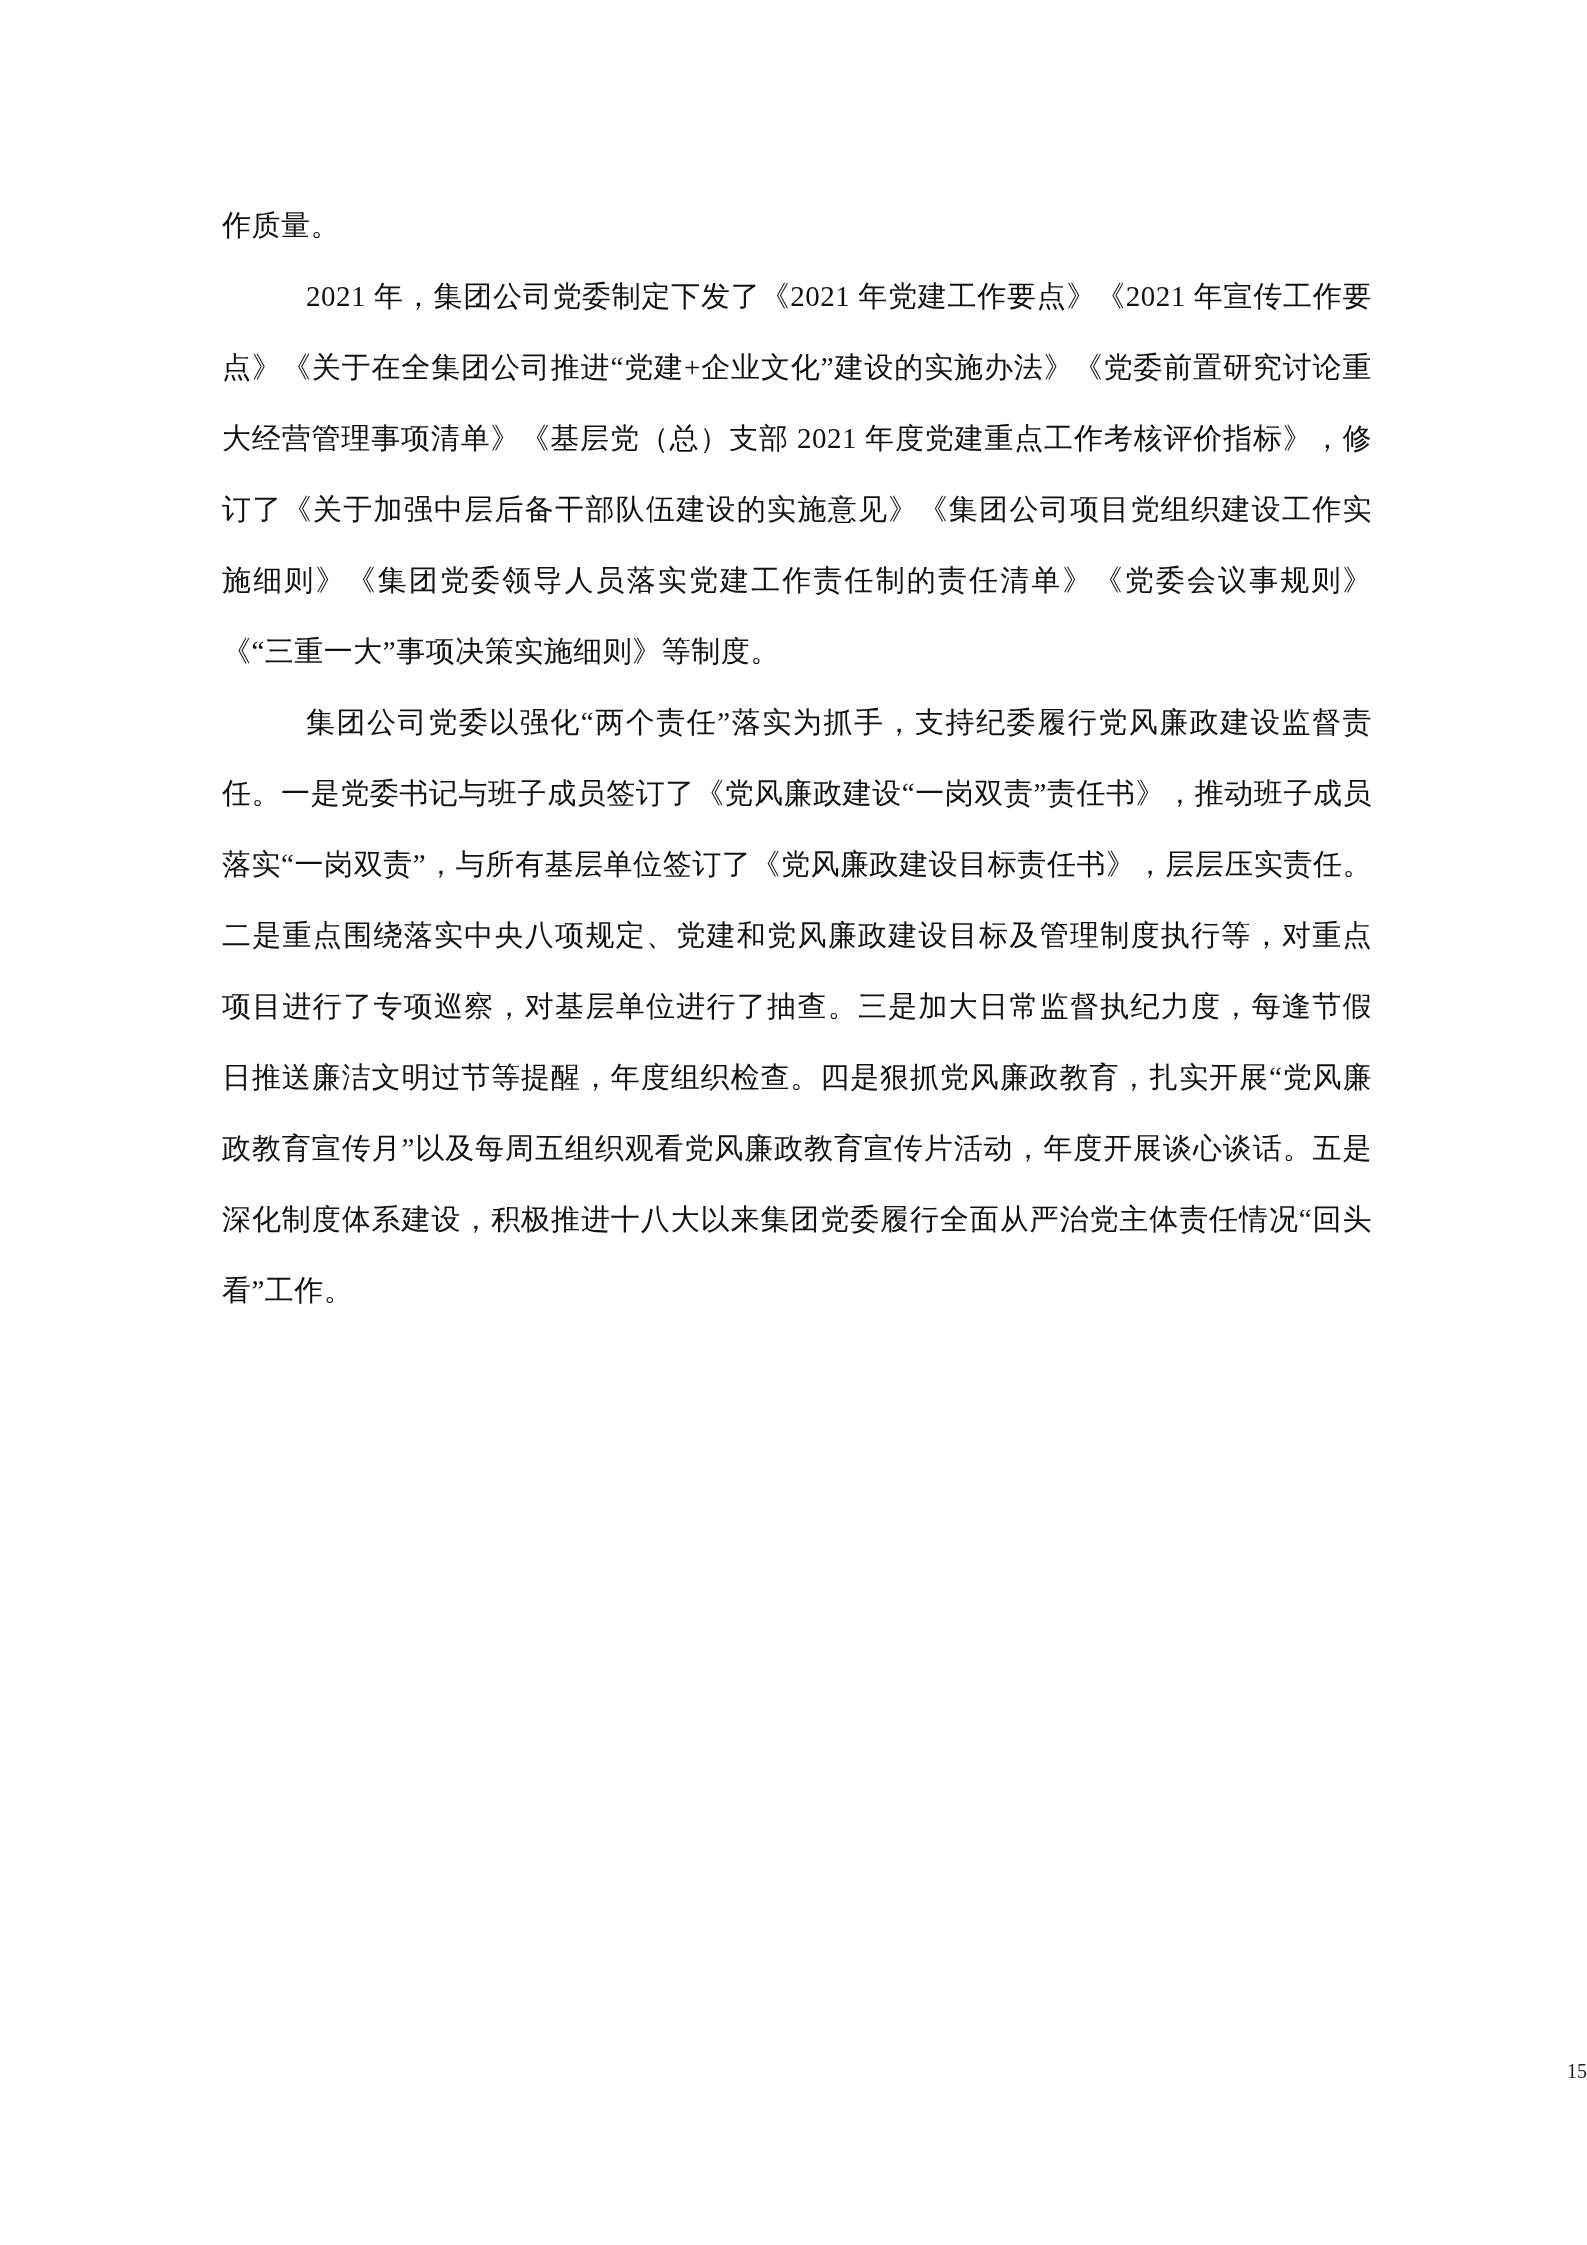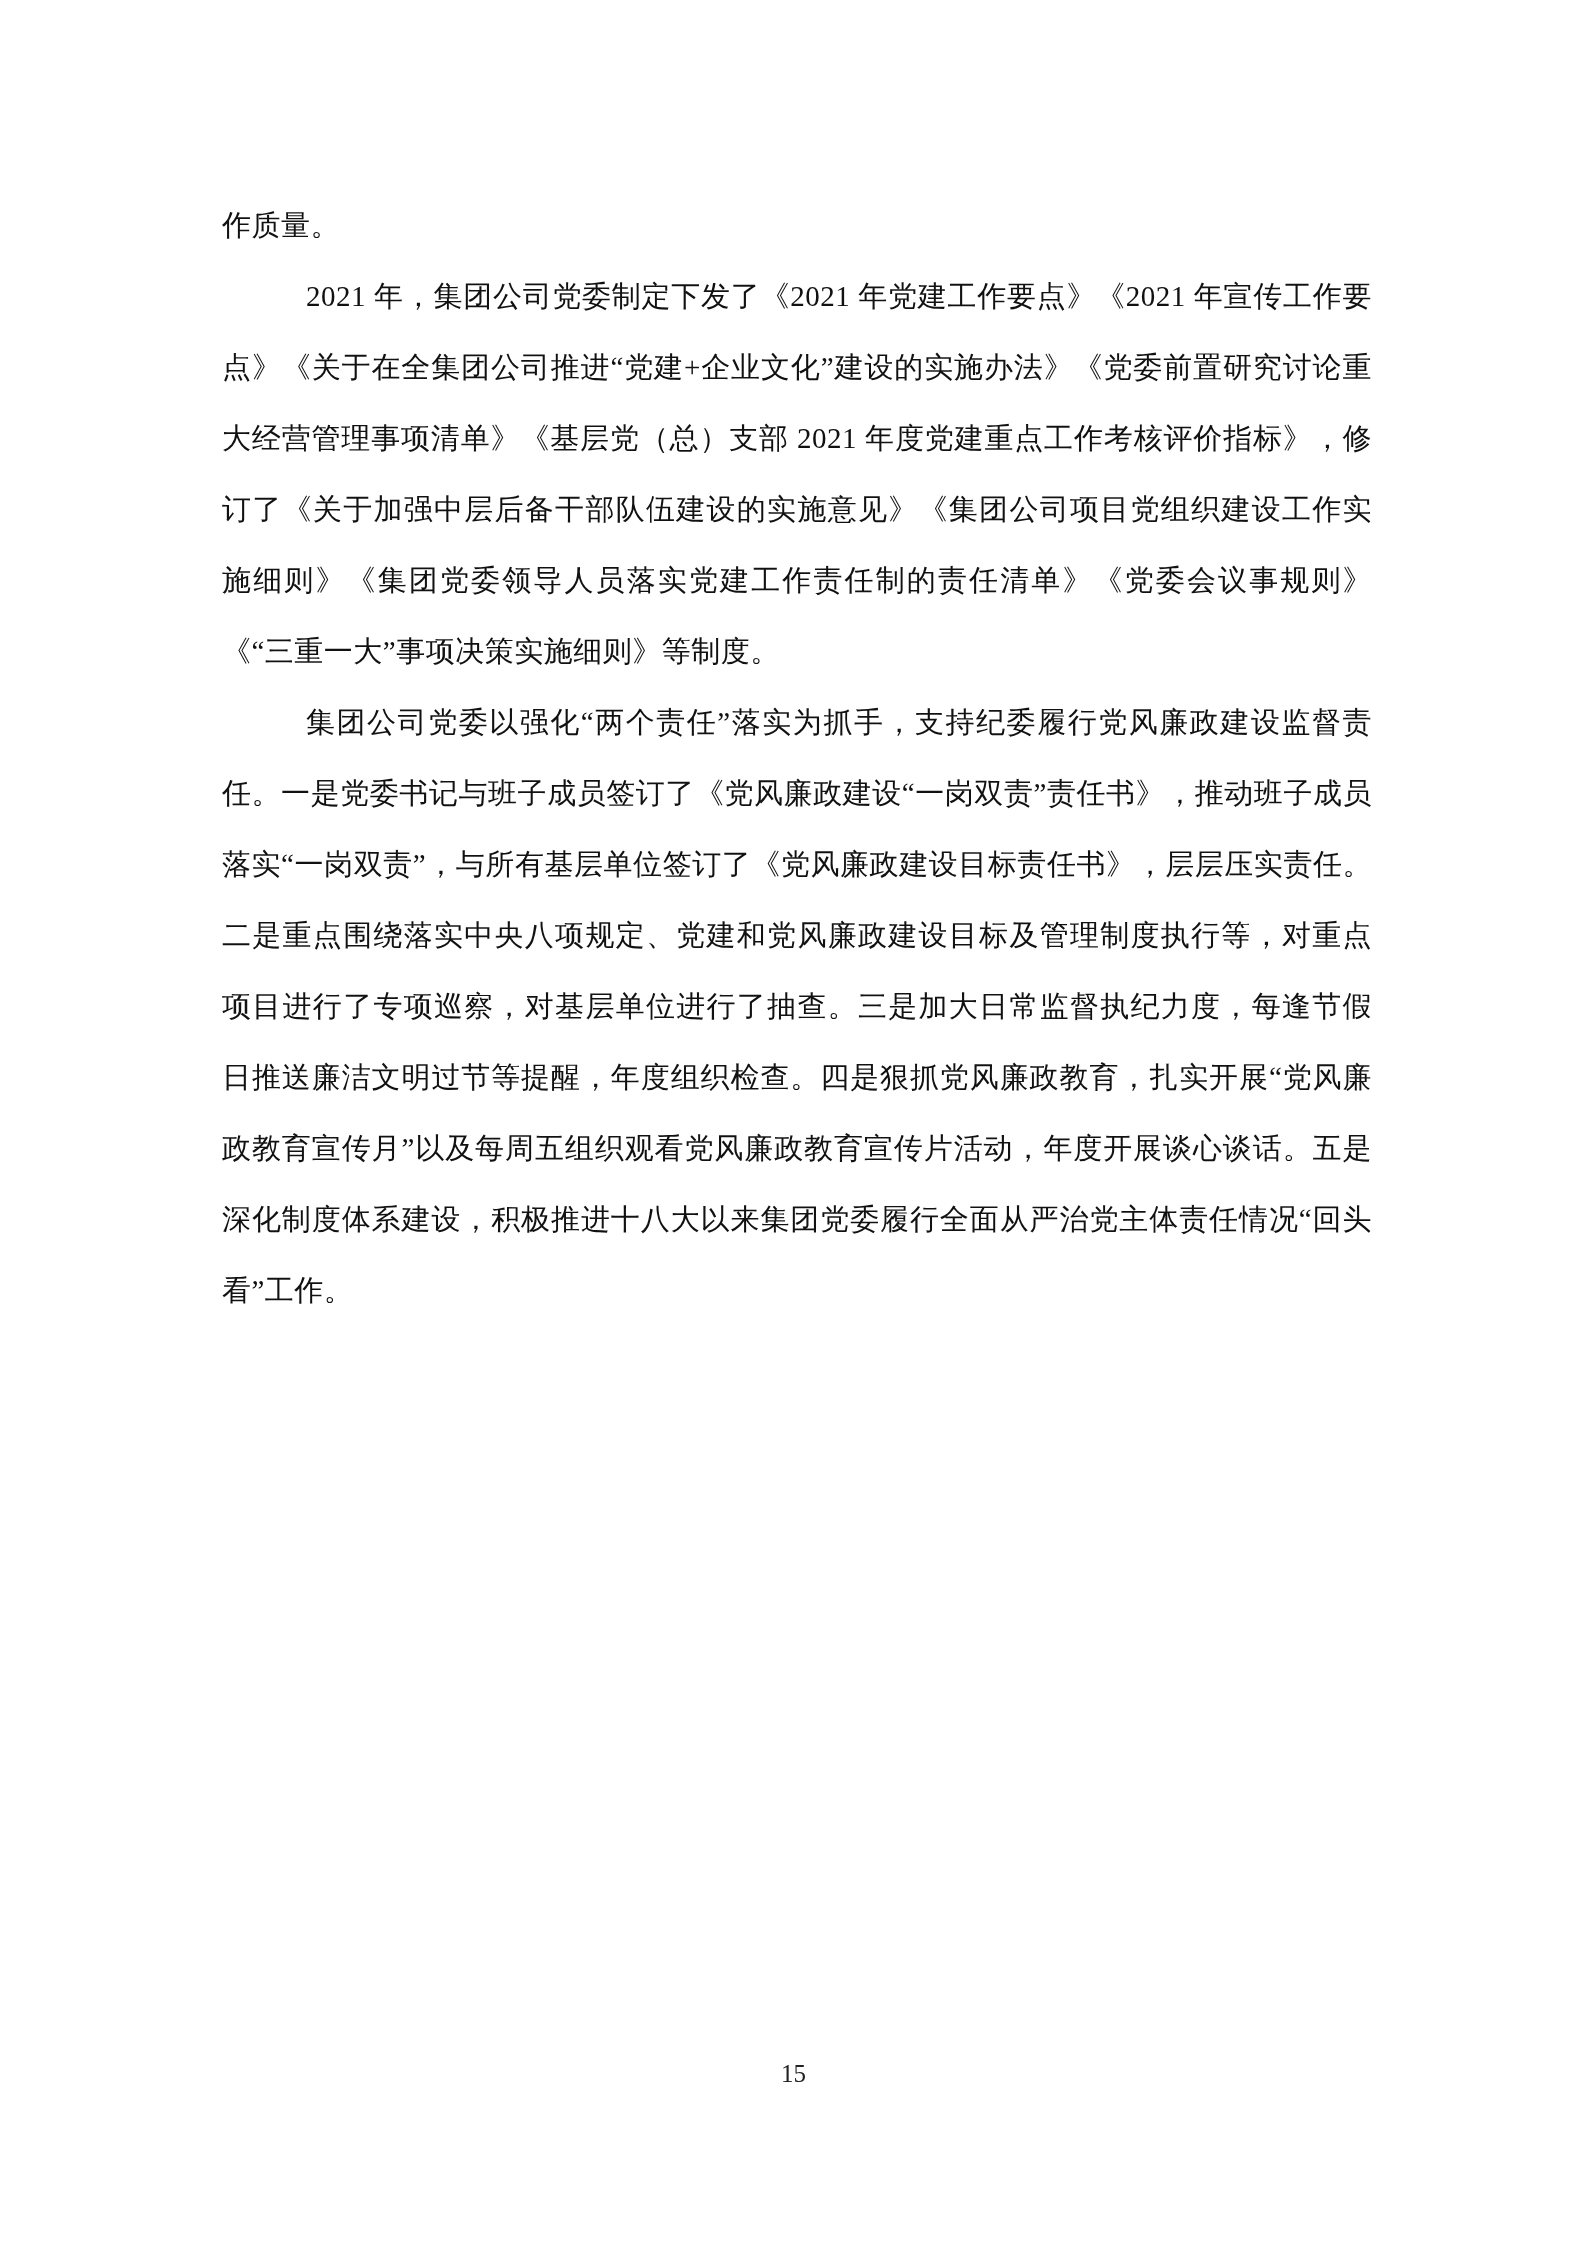--- a/index.html
+++ b/index.html
@@ -35,23 +35,23 @@
     white-space: normal;
   }
   .para.indent {
     text-indent: 84px;
   }
   .footer {
     position: absolute;
     left: 0;
     top: 2060px;
     width: 100%;
-    text-align: center;
+    text-align: right;
     font-family: "Liberation Serif", serif;
-    font-size: 25px;
+    font-size: 20px;
     color: #222222;
   }
 </style>
 </head>
 <body>
 
 <div class="page">
 
   <div class="content">
 

